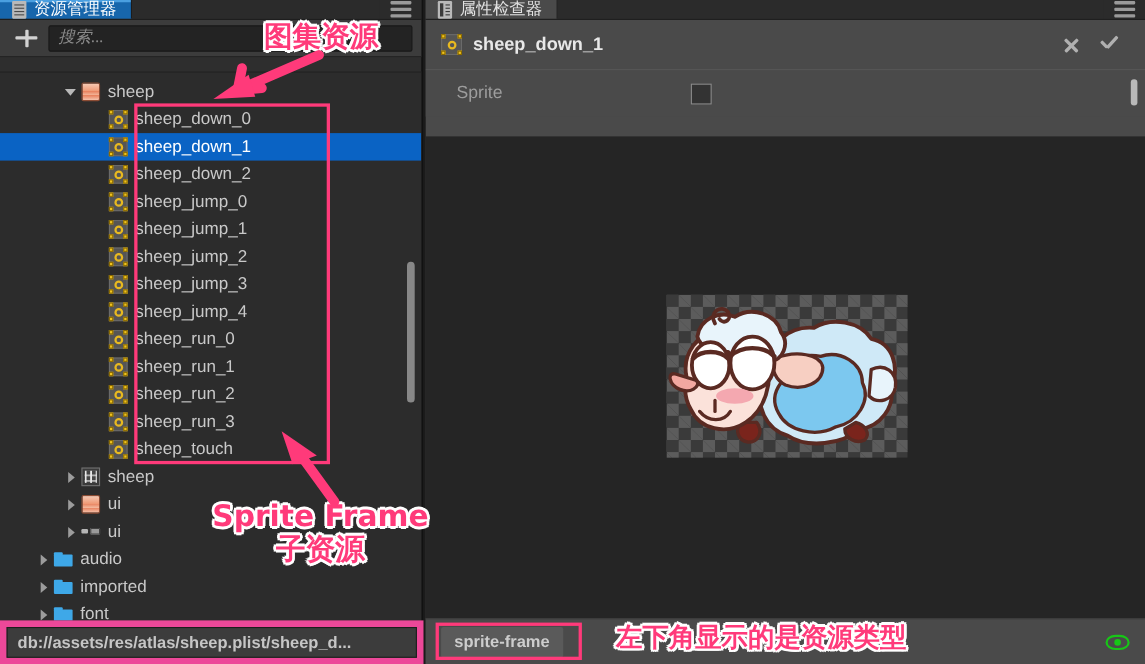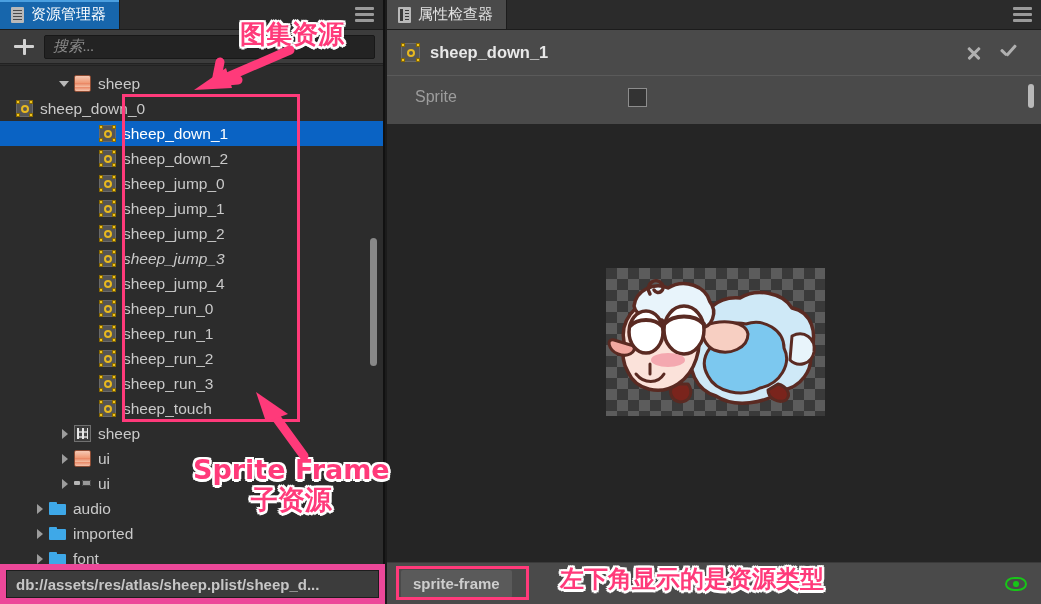--- a/index.html
+++ b/index.html
@@ -10,21 +10,21 @@
     overflow: hidden;
   }
   #app { position: relative; width: 1041px; height: 604px; background: #1b1b1b; }
 
   
   #left-panel {
     position: absolute; left: 0; top: 0; width: 385px; height: 604px;
     background: #2e2e2e; border-right: 2px solid #111;
   }
   .tabbar {
-    position: relative; height: 30px; background: #2b2b2b;
+    position: relative; height: 18px; background: #2b2b2b;
     border-bottom: 1px solid #1c1c1c; display: flex; align-items: stretch;
   }
   .tab {
     display: flex; align-items: center; gap: 7px;
     padding: 0 13px 0 11px; font-size: 15px; color: #cfcfcf;
     background: #363636; border-right: 1px solid #1c1c1c; cursor: default;
   }
   .tab.active {
     background: #1766ac; color: #ffffff;
     box-shadow: inset 0 2px 0 0 #4a9fe0;
@@ -287,21 +287,21 @@
       </div>
     </div>
 
     <div class="tree">
       <div class="tree-inner">
           <div class="row" style="padding-left: 58px;">
             <span class="arrow down"></span>
             <span class="ico ico-img"></span>
             <span>sheep</span>
           </div>
-          <div class="row" style="">
+          <div class="row" style="padding-left: 83px;">
             <span class="arrow "></span>
             <span class="ico ico-sprite">
               <span class="ring"></span>
               <span class="h tl"></span>
               <span class="h tr"></span>
               <span class="h bl"></span>
               <span class="h br"></span>
             </span>
             <span>sheep_down_0</span>
           </div>
@@ -353,21 +353,21 @@
             <span class="arrow "></span>
             <span class="ico ico-sprite">
               <span class="ring"></span>
               <span class="h tl"></span>
               <span class="h tr"></span>
               <span class="h bl"></span>
               <span class="h br"></span>
             </span>
             <span>sheep_jump_2</span>
           </div>
-          <div class="row" style="padding-left: 83px; font-style: italic;">
+          <div class="row" style="padding-left: 83px;">
             <span class="arrow "></span>
             <span class="ico ico-sprite">
               <span class="ring"></span>
               <span class="h tl"></span>
               <span class="h tr"></span>
               <span class="h bl"></span>
               <span class="h br"></span>
             </span>
             <span>sheep_jump_3</span>
           </div>

